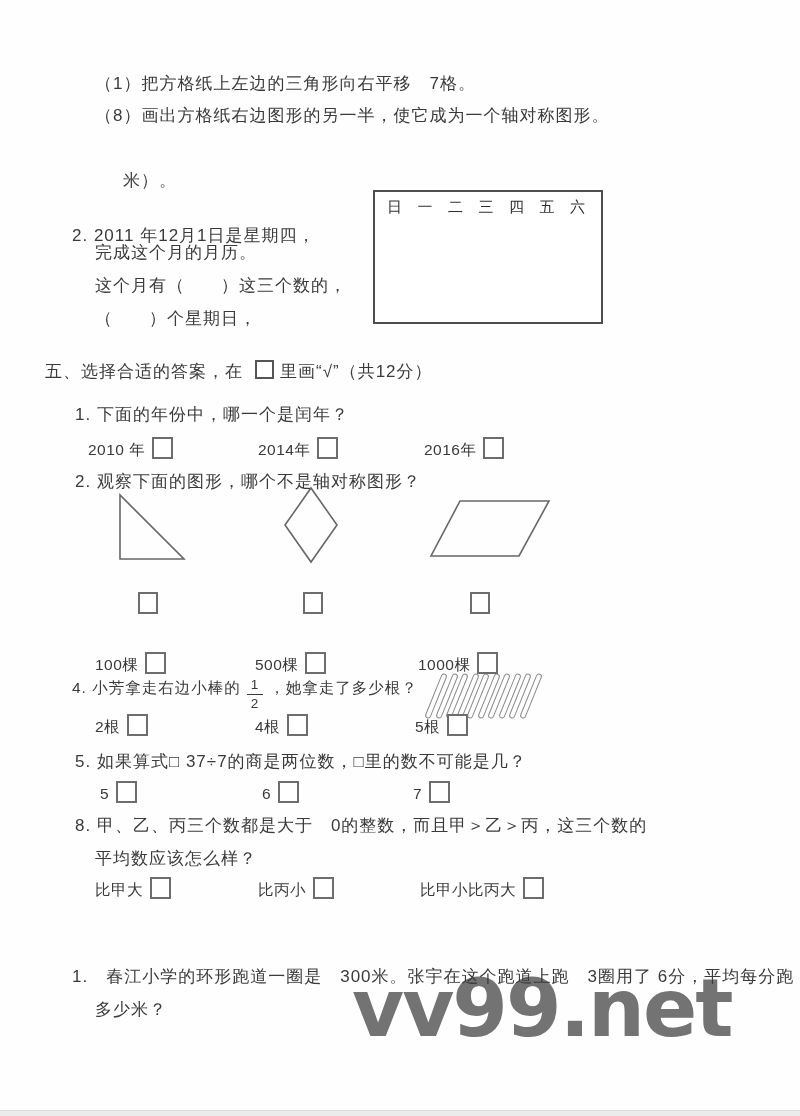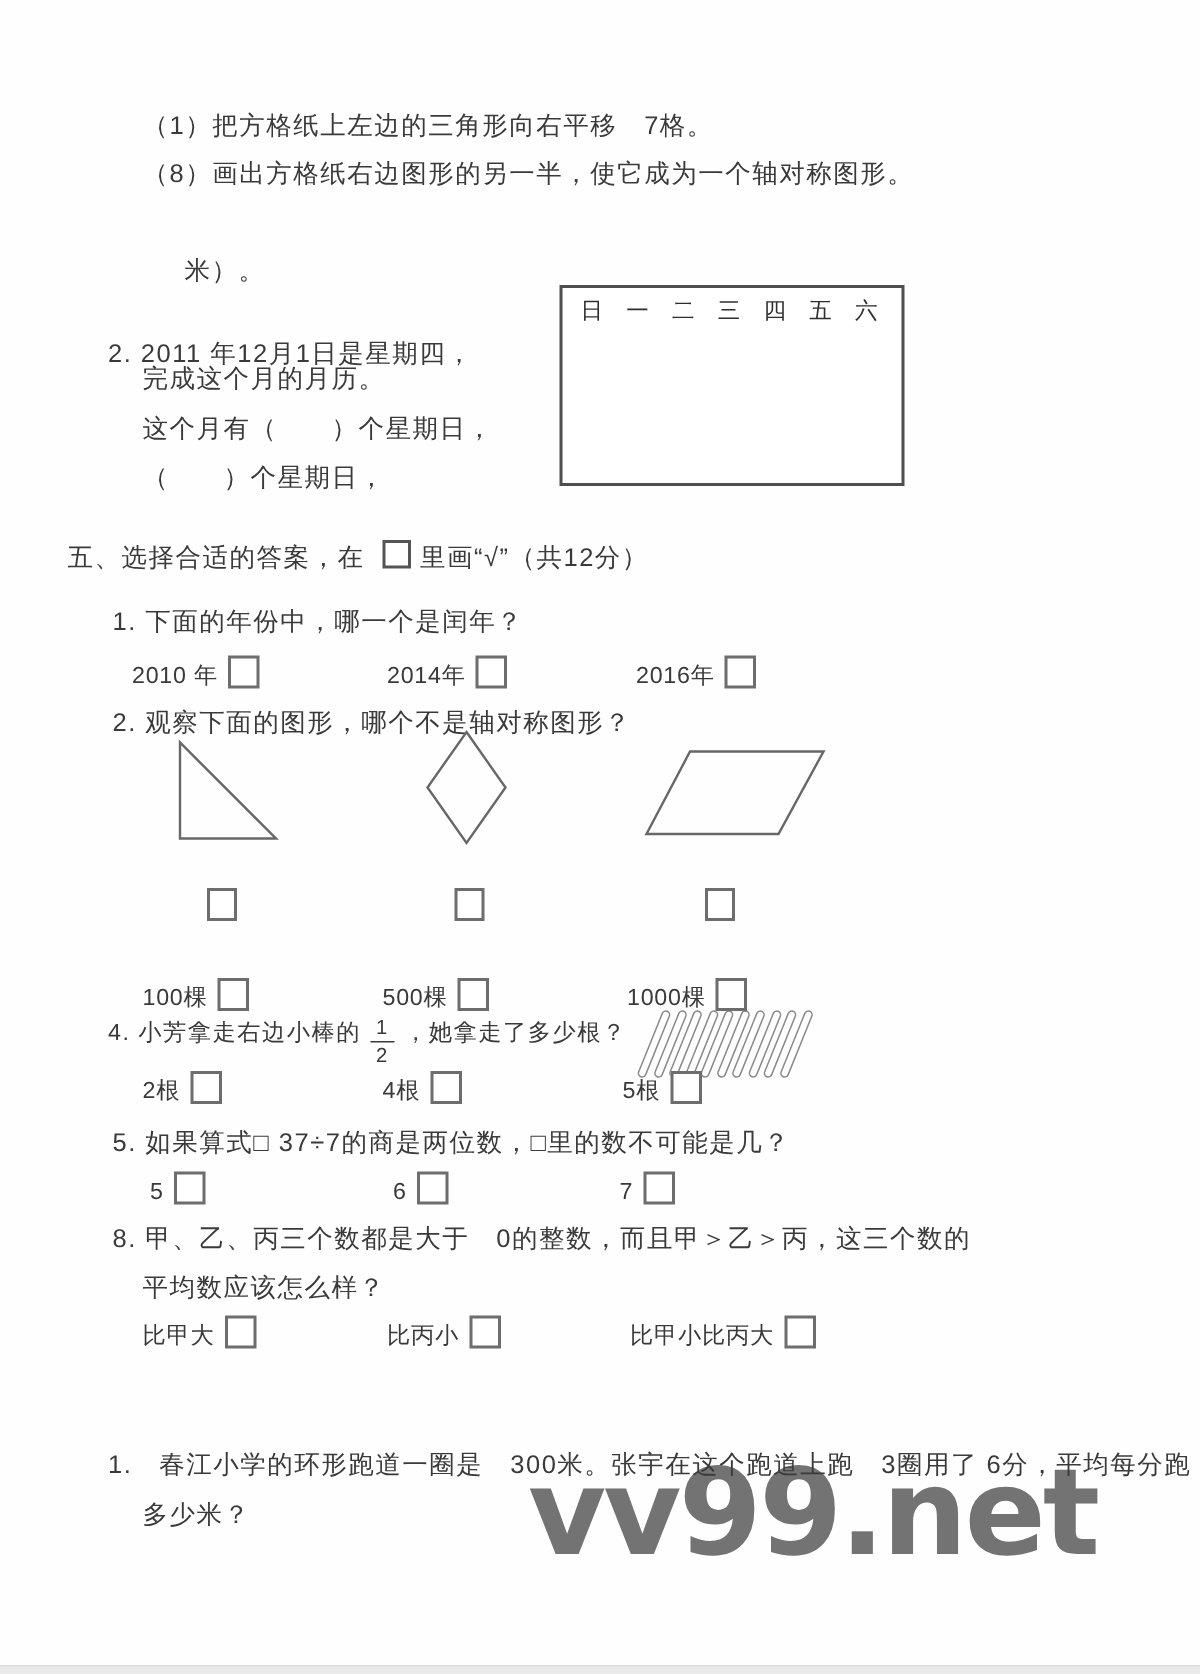--- a/index.html
+++ b/index.html
@@ -132,21 +132,21 @@
 <div class="page">
 
   <div class="watermark">vv99.net</div>
 
   <div class="t" style="left:95px;top:72px">（1）把方格纸上左边的三角形向右平移　7格。</div>
   <div class="t" style="left:95px;top:104px">（8）画出方格纸右边图形的另一半，使它成为一个轴对称图形。</div>
   <div class="t" style="left:123px;top:169px">米）。</div>
 
   <div class="t" style="left:72px;top:224px">2. 2011 年12月1日是星期四，</div>
   <div class="t" style="left:95px;top:241px">完成这个月的月历。</div>
-  <div class="t" style="left:95px;top:274px">这个月有（　　）个星期日，</div>
+  <div class="t" style="left:95px;top:274px">这个月有（　　）这三个数的，</div>
   <div class="t" style="left:95px;top:307px">（　　）个星期日，</div>
 
   <div class="calendar">
     <div class="calendar-head">
       <span>日</span>
       <span>一</span>
       <span>二</span>
       <span>三</span>
       <span>四</span>
       <span>五</span>

